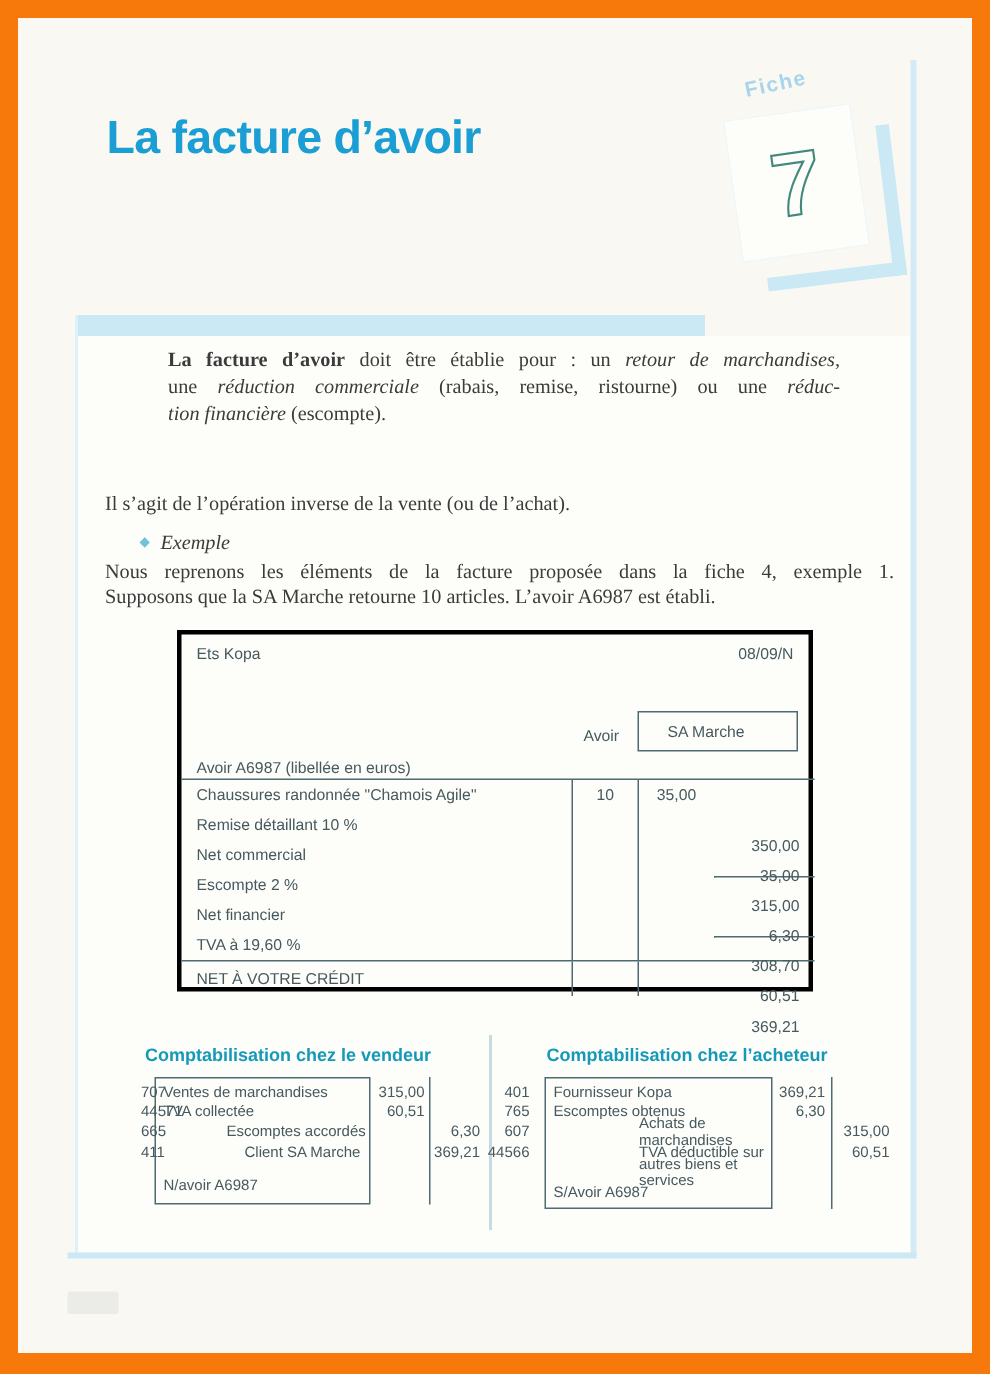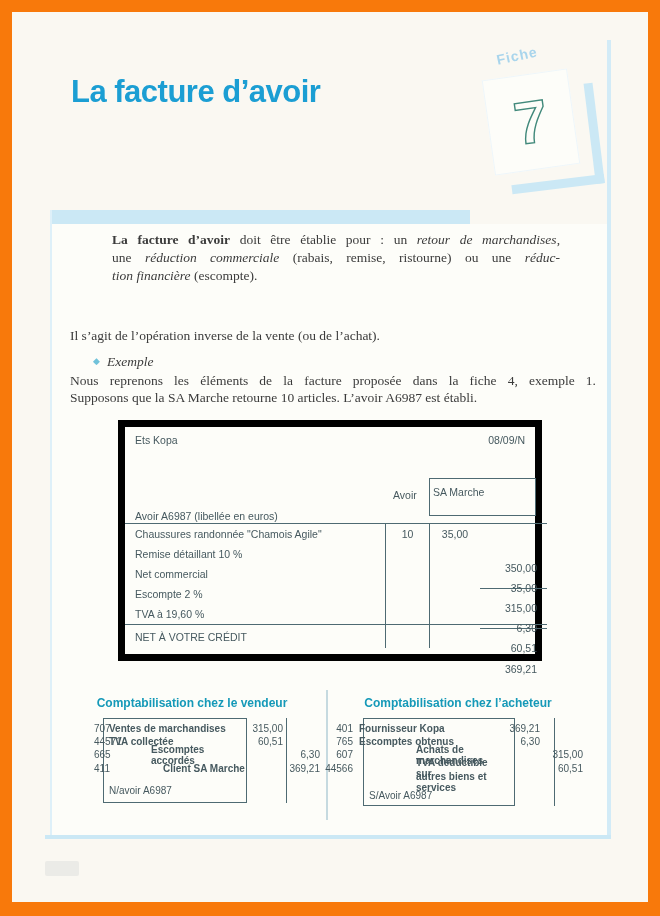--- a/index.html
+++ b/index.html
@@ -68,30 +68,30 @@
   }
   .diamond { color:#70c2da; font-size:9px; margin-right:7px; vertical-align:2px; font-family:"Liberation Sans",sans-serif; }
   .example-para {
     left:58px; top:361px; width:526px;
     font-family:"Liberation Serif", serif; font-size:13.5px; line-height:16.5px; color:#3b3b3b;
   }
 
   
   .invoice {
     left:106px; top:408px; width:424px; height:241px;
-    border:7px solid #000000; color:#46595f; font-size:10.5px;
+    border:3px solid #000000; color:#46595f; font-size:10.5px;
     box-sizing:border-box; background:#fdfdf9;
   }
   .invoice .abs { position:absolute; }
   .inv-company { left:10px; top:7px; }
   .inv-date { right:10px; top:7px; }
   .inv-avoir-label { left:268px; top:62px; }
   .inv-client-box {
-    left:304px; top:51px; width:107px; height:38px;
-    border:1px solid #4e6a72; line-height:27px; padding-left:3px; box-sizing:border-box;
+    left:304px; top:51px; width:107px; height:27px;
+    border:1px solid #4e6a72; line-height:27px; padding-left:19px; box-sizing:border-box;
   }
   .inv-doc { left:10px; top:83px; }
   .inv-body { position:absolute; left:0; top:96px; width:422px; border-top:1px solid #4e6a72; }
   .inv-row { display:flex; height:20px; }
   .inv-row > div { box-sizing:border-box; display:flex; align-items:center; }
   .c-desc { width:260px; padding-left:10px; }
   .c-qty  { width:44px; border-left:1px solid #4e6a72; justify-content:center; }
   .c-unit { width:51px; border-left:1px solid #4e6a72; justify-content:center; }
   .c-amt  { width:67px; border-left:1px solid #4e6a72; justify-content:flex-end; padding-right:10px;margin-top:44px; }
   .cut .c-amt { border-bottom:1px solid #4e6a72; }
@@ -113,22 +113,22 @@
   .vend .jbox { left:51px; width:144px; height:85px; }
   .ach  .jbox { left:51px; width:152px; height:88px; }
   .jvline { position:absolute; top:0; width:1px; background:#4e6a72; }
   .vend .jvline { left:234px; height:85px; }
   .ach  .jvline { left:242px; height:88px; }
   .jrows { position:absolute; left:0; top:3.5px; width:100%; }
   .jrow { display:flex; height:13.4px; align-items:center; }
   .jrow > div { box-sizing:border-box; }
   .jnum { text-align:right; }
   .vend .jnum { width:45px; margin-right:6px;padding-left:42px; }
-  .ach  .jnum { width:41px; }
-  .jlabel { padding-left:6px;font-weight:bold; }
+  .ach  .jnum { width:41px; margin-right:10px; }
+  .jlabel { padding-left:6px; }
   .vend .jlabel { width:144px; }
   .ach  .jlabel { width:152px; }
   .jlabel.ind42 { padding-left:48px; }
   .jlabel.ind54 { padding-left:60px; }
   .jlabel.ind57 { padding-left:63px; }
   .jdebit { text-align:right; padding-right:2px; }
   .vend .jdebit { width:38px; }
   .ach  .jdebit { width:37px; }
   .jcredit { text-align:right; }
   .vend .jcredit { width:32px; margin-left:3px; }
@@ -198,20 +198,26 @@
         <div class="c-unit"></div>
         <div class="c-amt">315,00</div>
       </div>
       <div class="inv-row cut">
         <div class="c-desc">Escompte 2 %</div>
         <div class="c-qty"></div>
         <div class="c-unit"></div>
         <div class="c-amt">6,30</div>
       </div>
       <div class="inv-row">
+        <div class="c-desc">Net financier</div>
+        <div class="c-qty"></div>
+        <div class="c-unit"></div>
+        <div class="c-amt">308,70</div>
+      </div>
+      <div class="inv-row">
         <div class="c-desc">TVA à 19,60 %</div>
         <div class="c-qty"></div>
         <div class="c-unit"></div>
         <div class="c-amt">60,51</div>
       </div>
       <div class="inv-row net-row">
         <div class="c-desc">NET À VOTRE CRÉDIT</div>
         <div class="c-qty"></div>
         <div class="c-unit"></div>
         <div class="c-amt">369,21</div>

